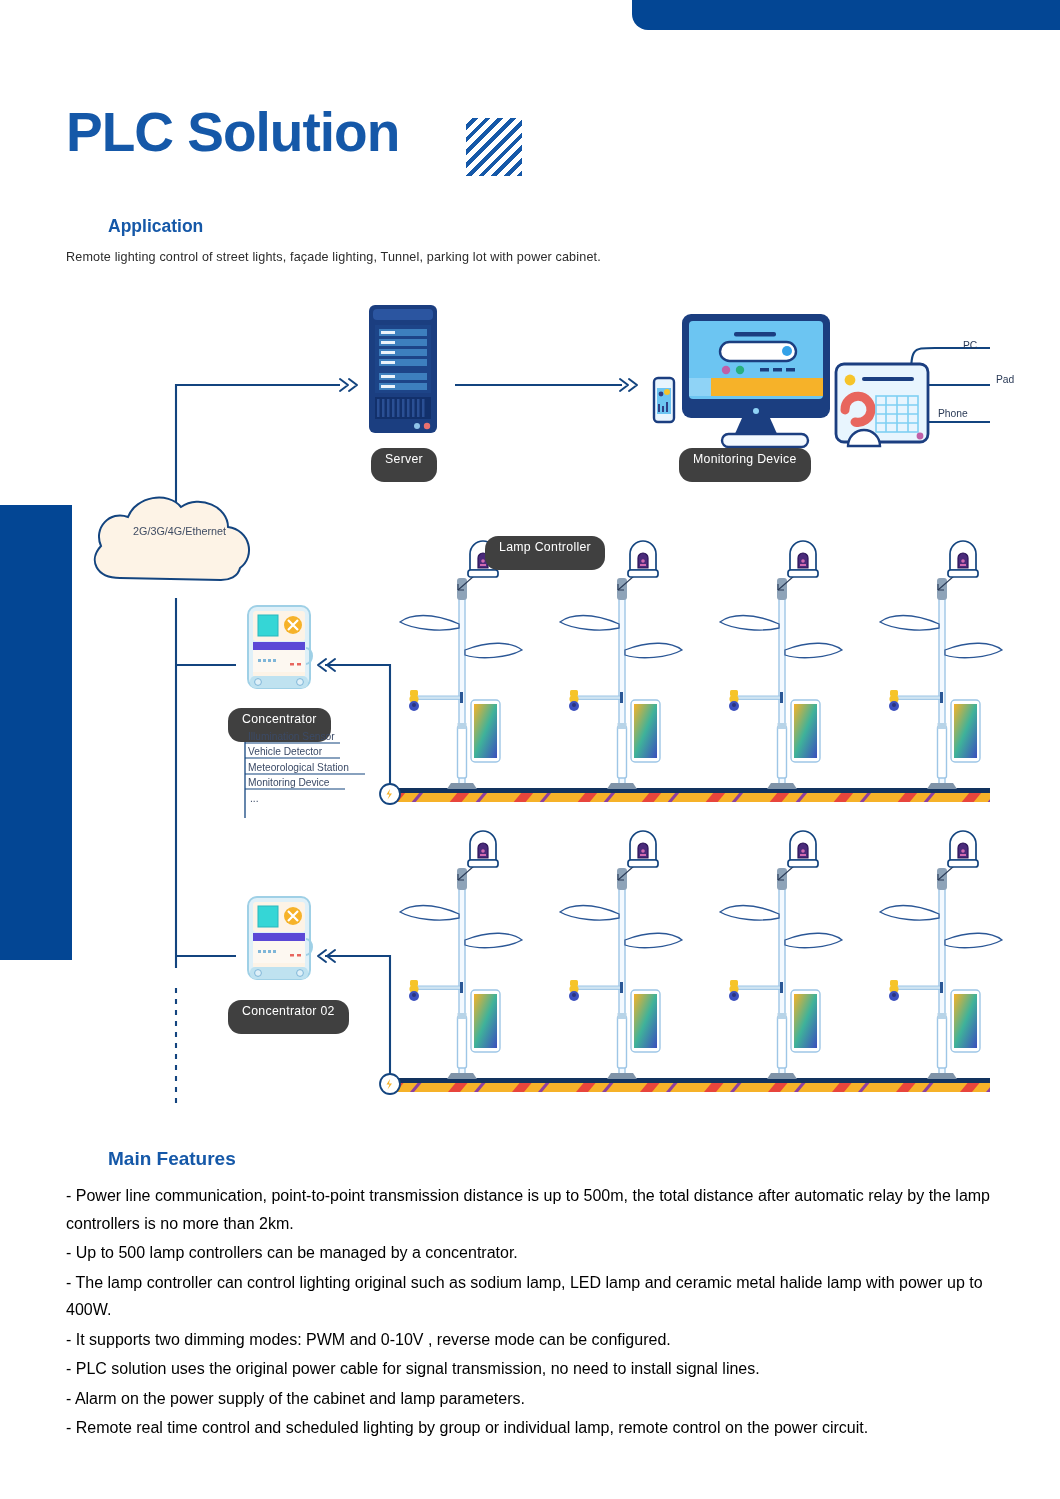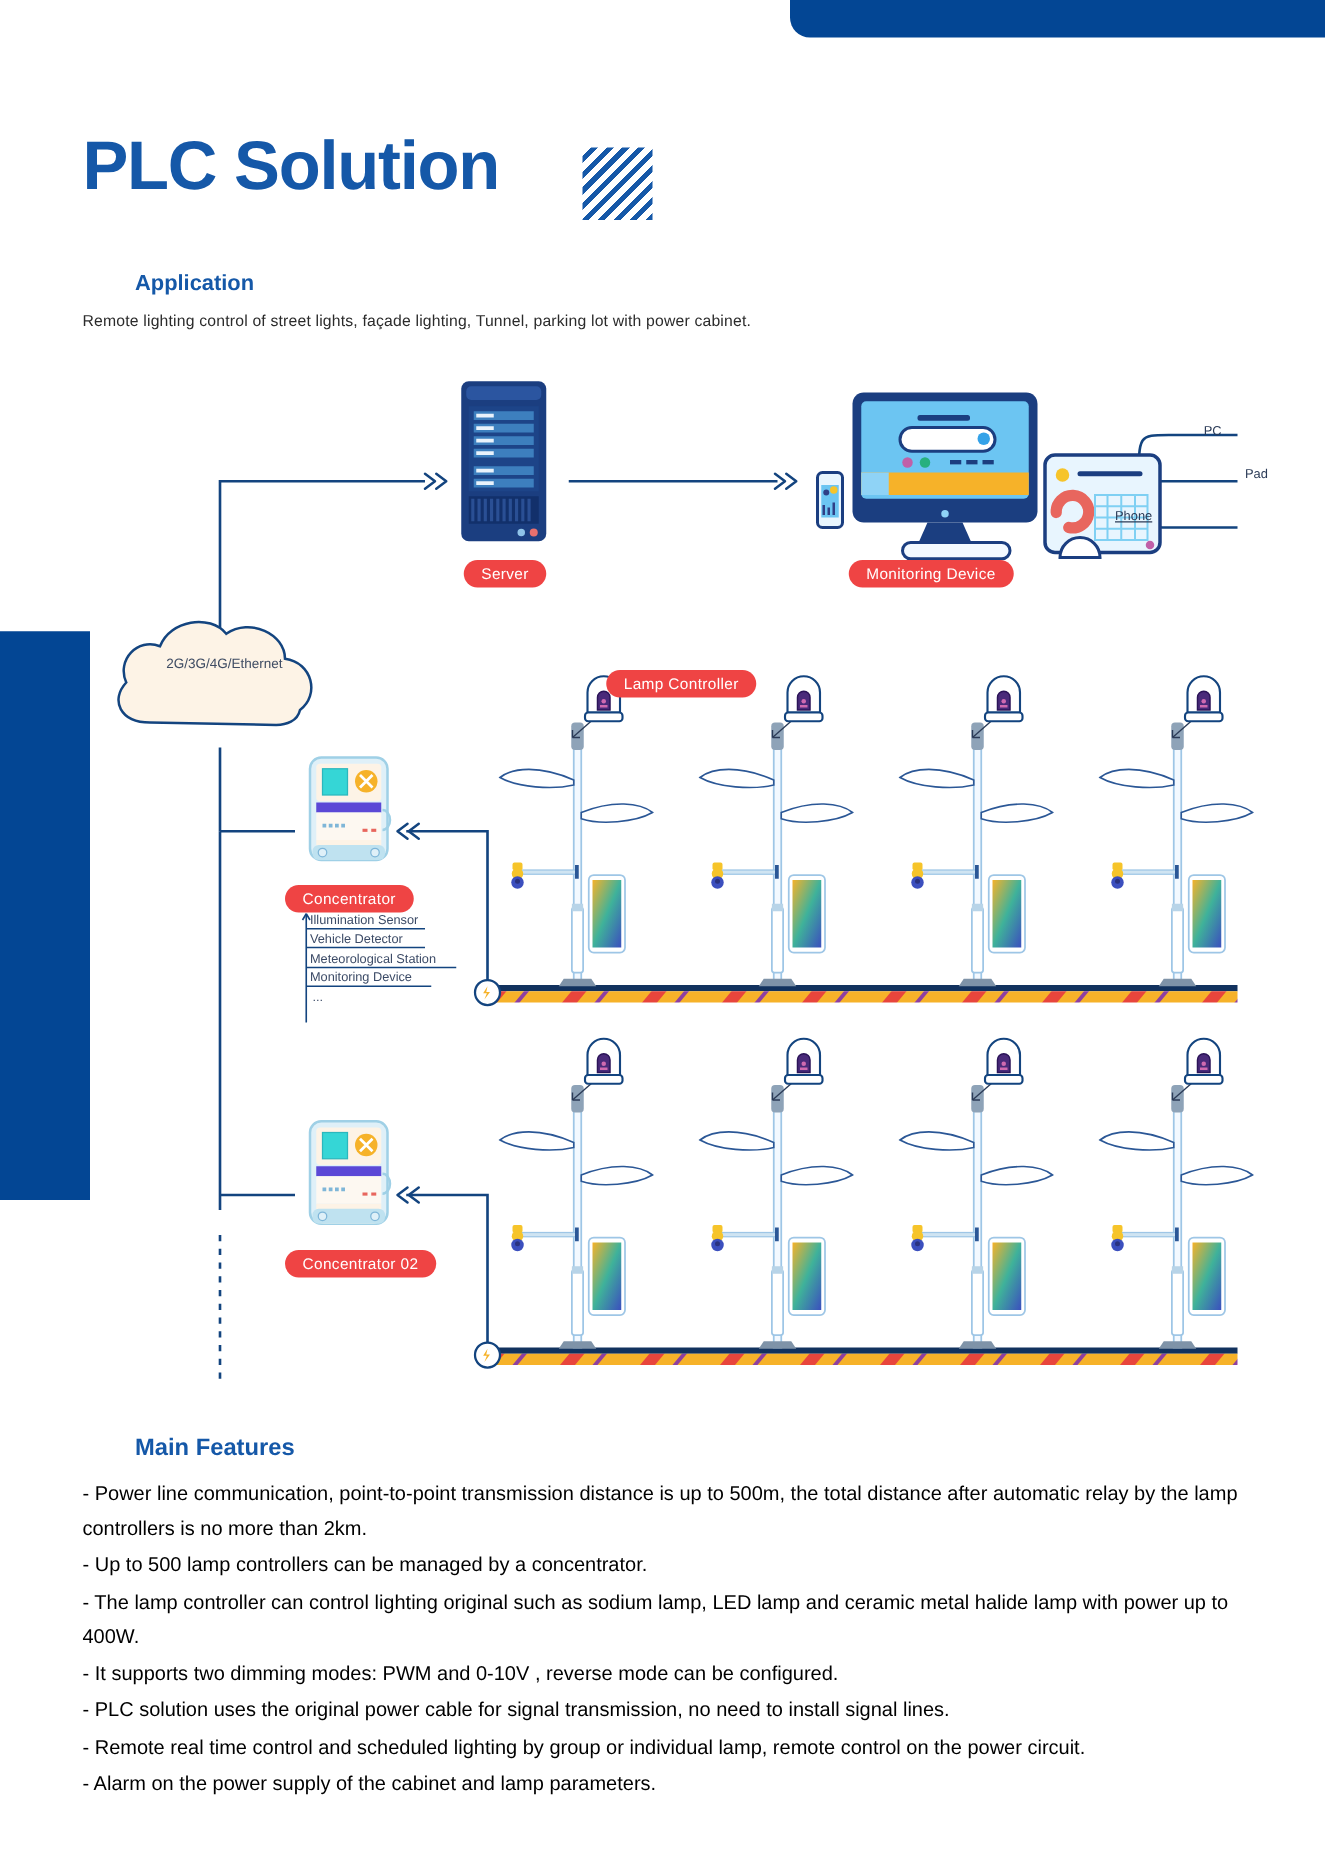--- a/index.html
+++ b/index.html
@@ -22,22 +22,22 @@
   .appdesc{position:absolute;left:66px;top:250px;font-size:12.6px;color:#2b2b2b;
            letter-spacing:.15px;}
 
   .features{position:absolute;left:66px;top:1182px;width:930px;font-size:16px;
             color:#000000;line-height:1.72;}
   .features p{margin:0 0 2px 0;}
 
   .stage{position:absolute;left:0;top:288px;width:1060px;height:830px;}
   .stage svg{position:absolute;left:0;top:0;}
 
-  .chip{position:absolute;background:#ef4444;color:#fff;border-radius:13px;
-        font-size:12.3px;height:22px;line-height:22px;padding:0 14px;white-space:nowrap;
+  .chip{position:absolute;background:#404040;color:#fff;border-radius:13px;
+        font-size:12.3px;height:34px;line-height:22px;padding:0 14px;white-space:nowrap;
         letter-spacing:.3px;}
   .cloudtxt{position:absolute;font-size:10.8px;color:#3f4c63;white-space:nowrap;}
   .sidelbl{position:absolute;font-size:10.3px;color:#2b3b57;white-space:nowrap;}
   .listitem{position:absolute;font-size:10.2px;color:#3b4a66;white-space:nowrap;}
 </style>
 </head>
 <body>
 
 <div class="topbar"></div>
 <div class="leftbar"></div>
@@ -499,31 +499,31 @@
   <div class="chip" style="left:679px;top:160px;">Monitoring Device</div>
 
   <div class="chip" style="left:485px;top:248px;">Lamp Controller</div>
 
   <div class="chip" style="left:228px;top:420px;">Concentrator</div>
 
   <div class="chip" style="left:228px;top:712px;">Concentrator 02</div>
 
   <div class="sidelbl" style="left:963px;top:52px;">PC</div>
   <div class="sidelbl" style="left:955px;top:86px;padding-left:41px;">Pad</div>
-  <div class="sidelbl" style="left:892px;top:120px;text-decoration:underline;">Phone</div>
+  <div class="sidelbl" style="left:938px;top:120px;">Phone</div>
 
   <div class="listitem" style="left:248px;top:443px;text-align:right;">Illumination Sensor</div>
   <div class="listitem" style="left:248px;top:458px;text-align:right;">Vehicle Detector</div>
   <div class="listitem" style="left:248px;top:474px;">Meteorological Station</div>
   <div class="listitem" style="left:248px;top:489px;">Monitoring Device</div>
   <div class="listitem" style="left:250px;top:505px;">...</div>
 </div>
 
 <div class="h2 feat">Main Features</div>
 <div class="features">
   <p>- Power line communication, point-to-point transmission distance is up to 500m, the total distance after automatic relay by the lamp controllers is no more than 2km.</p>
   <p>- Up to 500 lamp controllers can be managed by a concentrator.</p>
   <p>- The lamp controller can control lighting original such as sodium lamp, LED lamp and ceramic metal halide lamp with power up to 400W.</p>
   <p>- It supports two dimming modes: PWM and 0-10V , reverse mode can be configured.</p>
   <p>- PLC solution uses the original power cable for signal transmission, no need to install signal lines.</p>
+  <p>- Alarm on the power supply of the cabinet and lamp parameters.</p>
   <p>- Remote real time control and scheduled lighting by group or individual lamp, remote control on the power circuit.</p>
-  <p>- Alarm on the power supply of the cabinet and lamp parameters.</p>
 </div>
 
 </body></html>

